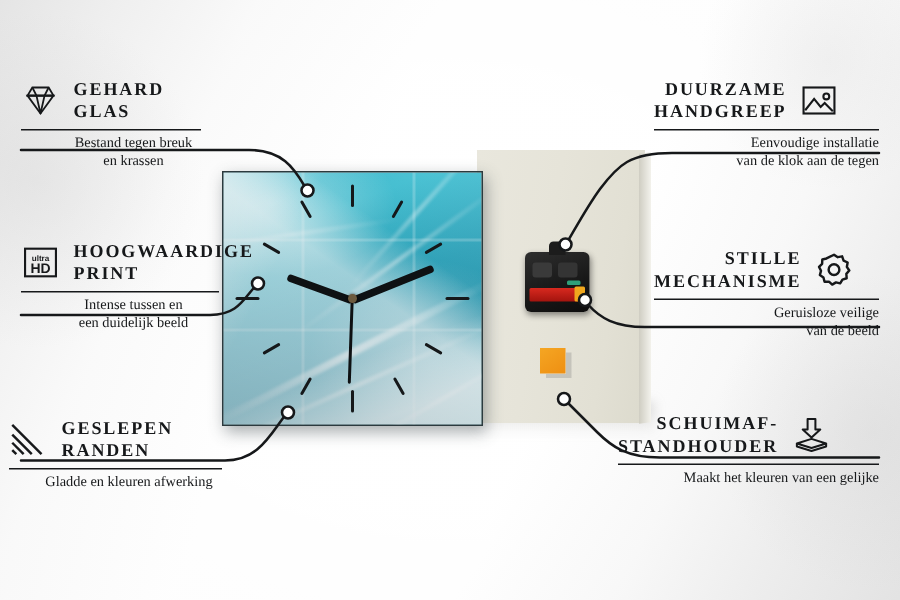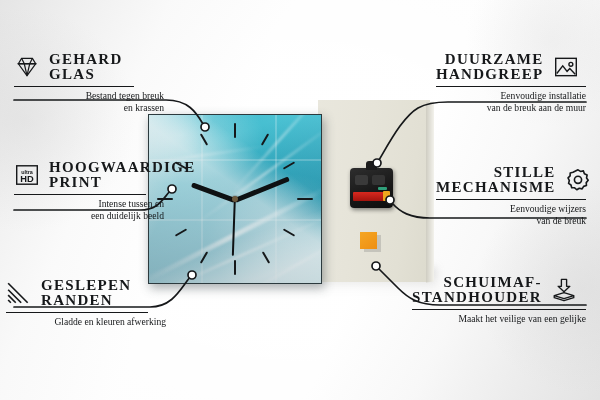--- a/index.html
+++ b/index.html
@@ -97,31 +97,31 @@
   
   .lines{position:absolute;left:0;top:0;width:600px;height:400px;z-index:4;pointer-events:none;}
 
   
   .feat{position:absolute;z-index:5;}
   .feat .row{display:flex;align-items:center;gap:9px;}
   .feat.left .row{justify-content:flex-start;}
   .feat.right .row{justify-content:flex-start;}
   .feat .ttl{
     font-family:"Liberation Serif", serif;
-    font-weight:700;font-size:15px;letter-spacing:1.3px;
+    font-weight:700;font-size:12px;letter-spacing:1.3px;
     color:#16181a;line-height:15px;text-transform:uppercase;
   }
   .feat.left .ttl{text-align:left;}
   .feat.right .ttl{text-align:right;}
   .feat .rule{height:1.4px;background:#16181a;margin:4px 0 3px;}
   .feat .desc{
     font-family:"Liberation Serif", serif;
     font-size:9.6px;line-height:11.4px;color:#16181a;
   }
-  .feat.left .desc{text-align:right;}
+  .feat.left .desc{text-align:center;}
   .feat.right .desc{text-align:right;}
   .ic{width:26px;height:26px;flex:0 0 26px;display:block;}
 
   #f1{left:14px;top:52px;width:150px;}
   #f2{left:14px;top:160px;width:150px;}
   #f3{left:6px;top:278px;width:160px;}
   #f4{left:436px;top:52px;width:150px;}
   #f5{left:436px;top:165px;width:150px;}
   #f6{left:412px;top:275px;width:174px;}
 </style>
@@ -265,53 +265,53 @@
       </div>
       <svg class="ic" viewBox="0 0 24 24" fill="none" stroke="#16181a" stroke-width="1.3">
         <rect x="2.5" y="4" width="19" height="16"></rect>
         <circle cx="16.5" cy="9.5" r="1.8"></circle>
         <path d="M3.5 18 L9 11 L13 16 L15.5 13.5 L20.5 18.6"></path>
       </svg>
     </div>
     <div class="rule" style="width:150px;margin-left:auto;"></div>
     <div class="desc">
       <div>Eenvoudige installatie</div>
-      <div>van de breuk aan de muur</div>
+      <div>van de klok aan de tegen</div>
     </div>
   </div>
 
   <div class="feat right" id="f5">
     <div class="row">
       <div class="ttl">
         <div>STILLE</div>
         <div>MECHANISME</div>
       </div>
       <svg class="ic" viewBox="0 0 24 24" fill="none" stroke="#16181a" stroke-width="1.5" stroke-linejoin="round">
         <path d="M12 2.6 L14.3 4.1 L17 3.6 L17.9 6.2 L20.4 7.4 L19.9 10.1 L21.4 12.3 L19.6 14.4 L19.8 17.1 L17.2 17.9 L15.8 20.2 L13.2 19.6 L10.9 21 L8.9 19.2 L6.2 19.2 L5.5 16.6 L3.3 15.1 L4 12.5 L2.8 10.1 L4.7 8.2 L4.8 5.5 L7.4 4.9 Z"></path>
         <circle cx="12" cy="11.8" r="3.3"></circle>
       </svg>
     </div>
     <div class="rule" style="width:150px;margin-left:auto;"></div>
     <div class="desc">
-      <div>Eenvoudige wijzers</div>
-      <div>van de breuk</div>
+      <div>Geruisloze veilige</div>
+      <div>van de beeld</div>
     </div>
   </div>
 
   <div class="feat right" id="f6">
     <div class="row">
       <div class="ttl">
         <div>SCHUIMAF-</div>
         <div>STANDHOUDER</div>
       </div>
       <svg class="ic" viewBox="0 0 24 24" fill="none" stroke="#16181a" stroke-width="1.25" stroke-linejoin="round">
         <path d="M9.6 2.2 L14.4 2.2 L14.4 8.6 L17.4 8.6 L12 13.6 L6.6 8.6 L9.6 8.6 Z"></path>
         <path d="M12 14.4 L21 17.2 L12 20 L3 17.2 Z"></path>
         <path d="M3 17.2 L3 19.1 L12 21.9 L21 19.1 L21 17.2"></path>
       </svg>
     </div>
     <div class="rule" style="width:174px;margin-left:auto;"></div>
     <div class="desc">
-      <div>Maakt het veilige van een gelijke</div>
+      <div>Maakt het kleuren van een gelijke</div>
     </div>
   </div>
 
 </div>
 
 </body></html>

